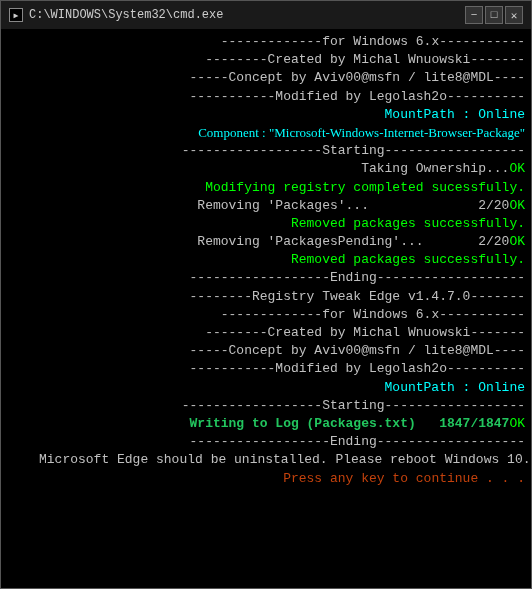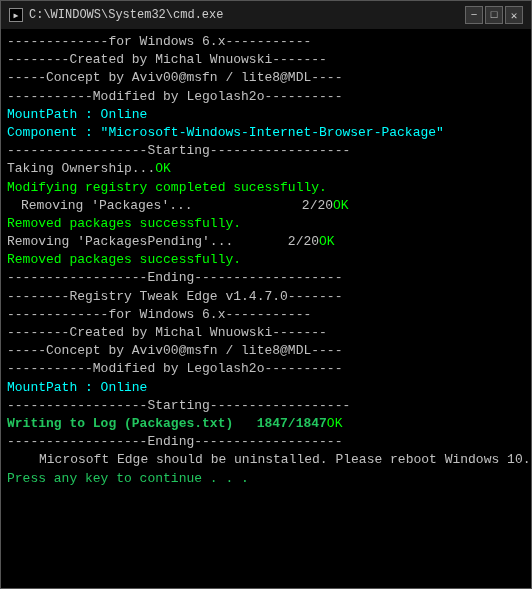--- a/index.html
+++ b/index.html
@@ -76,20 +76,21 @@
       flex: 1;
       padding: 4px 6px;
       overflow-y: auto;
       color: #c0c0c0;
       line-height: 1.4;
     }
 
     .line {
       white-space: pre;
       display: block;
+      text-align: right;
     }
 
     
     .console::-webkit-scrollbar {
       width: 14px;
     }
     .console::-webkit-scrollbar-track {
       background: #1a1a1a;
     }
     .console::-webkit-scrollbar-thumb {
@@ -111,21 +112,21 @@
       <div class="tb-btn close">✕</div>
     </div>
   </div>
   <div class="console" id="console-area">
   <span class="line" style="color: rgb(192, 192, 192);">-------------for Windows 6.x-----------</span>
       <span class="line" style="color: rgb(192, 192, 192);">--------Created by Michal Wnuowski-------</span>
       <span class="line" style="color: rgb(192, 192, 192);">-----Concept by Aviv00@msfn / lite8@MDL----</span>
       <span class="line" style="color: rgb(192, 192, 192);">-----------Modified by Legolash2o----------</span>
       <span class="line" style="color: rgb(192, 192, 192);"></span>
       <span class="line" style="color: rgb(0, 255, 255);">MountPath : Online</span>
-      <span class="line" style="color: rgb(0, 255, 255);">Component : "Microsoft-Windows-Internet-Browser-Package"</span>
+      <span class="line" style="color: rgb(0, 255, 255); font-family: Liberation Serif, serif;">Component : "Microsoft-Windows-Internet-Browser-Package"</span>
       <span class="line" style="color: rgb(192, 192, 192);"></span>
       <span class="line" style="color: rgb(192, 192, 192);">------------------Starting------------------</span>
       <span class="line"><span style="color: rgb(192, 192, 192);">Taking Ownership...</span><span style="color: rgb(0, 255, 0);">OK</span></span>
       <span class="line" style="color: rgb(0, 255, 0);">Modifying registry completed sucessfully.</span>
       <span class="line"><span style="color: rgb(192, 192, 192); margin-left: 14px;">Removing 'Packages'...              2/20</span><span style="color: rgb(0, 255, 0);">OK</span></span>
       <span class="line" style="color: rgb(0, 255, 0);">Removed packages successfully.</span>
       <span class="line"><span style="color: rgb(192, 192, 192); margin-top: 48px;">Removing 'PackagesPending'...       2/20</span><span style="color: rgb(0, 255, 0);">OK</span></span>
       <span class="line" style="color: rgb(0, 255, 0);">Removed packages successfully.</span>
       <span class="line" style="color: rgb(192, 192, 192);"></span>
       <span class="line" style="color: rgb(192, 192, 192);">------------------Ending-------------------</span>
@@ -135,15 +136,15 @@
       <span class="line" style="color: rgb(192, 192, 192);">--------Created by Michal Wnuowski-------</span>
       <span class="line" style="color: rgb(192, 192, 192);">-----Concept by Aviv00@msfn / lite8@MDL----</span>
       <span class="line" style="color: rgb(192, 192, 192);">-----------Modified by Legolash2o----------</span>
       <span class="line" style="color: rgb(192, 192, 192);"></span>
       <span class="line" style="color: rgb(0, 255, 255);">MountPath : Online</span>
       <span class="line" style="color: rgb(192, 192, 192);"></span>
       <span class="line" style="color: rgb(192, 192, 192);">------------------Starting------------------</span>
       <span class="line"><span style="color: #22c55e; font-weight: bold;">Writing to Log (Packages.txt)   1847/1847</span><span style="color: rgb(0, 255, 0);">OK</span></span>
       <span class="line" style="color: rgb(192, 192, 192);">------------------Ending-------------------</span>
       <span class="line" style="color: rgb(192, 192, 192); margin-left: 32px;">Microsoft Edge should be uninstalled. Please reboot Windows 10.</span>
-      <span class="line" style="color: #22c55e;">Press any key to continue . . .</span>
+      <span class="line" style="color: #c2410c;">Press any key to continue . . .</span>
     </div>
 </div>
 
 </body></html>

